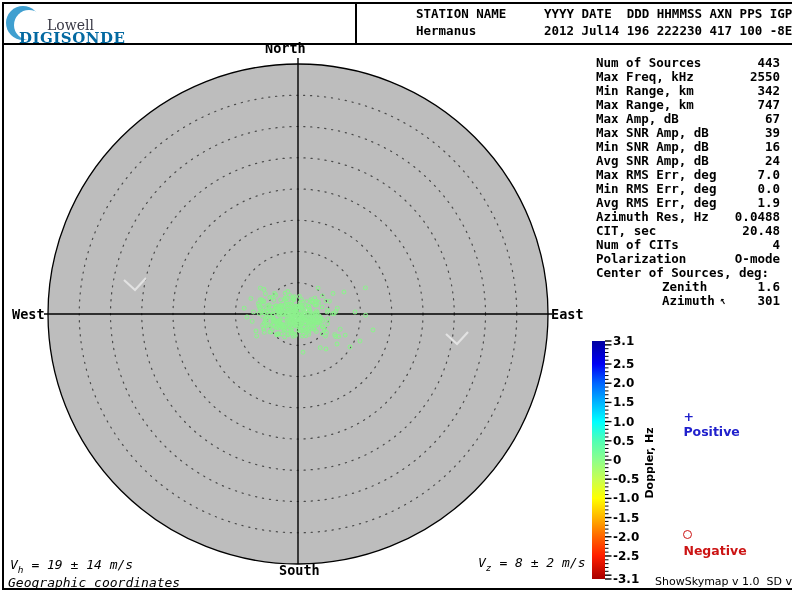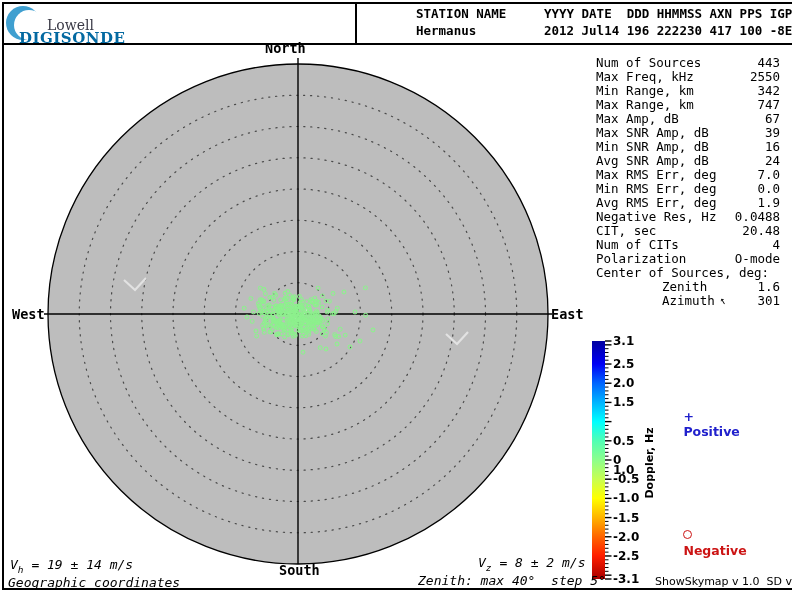--- a/index.html
+++ b/index.html
@@ -15,21 +15,21 @@
   .logo-lowell{left:47px;top:17px;font-family:"DejaVu Serif","Liberation Serif",serif;
                font-size:14px;color:#3a3a46;}
   .logo-digisonde{left:19px;top:29px;font-family:"DejaVu Serif","Liberation Serif",serif;
                   font-size:15px;font-weight:bold;color:#0369a1;letter-spacing:0.5px;}
   
   .station-table{left:416px;top:5px;font-size:12.5px;font-weight:bold;line-height:17px;margin:0;}
   
   .compass{font-size:13.5px;font-weight:bold;}
   
   .stats{position:absolute;left:596px;top:56px;width:184px;z-index:3;
-         font-size:12.5px;line-height:14px;}
+         font-size:12.5px;line-height:14px;font-weight:bold;}
   .srow{display:flex;white-space:pre;}
   .srow .sl{flex:0 0 auto;}
   .srow .sv{margin-left:auto;}
   .srow.ind{padding-left:66px;}
   .az-arrow{display:inline-block;transform:rotate(14deg);font-size:11px;margin-left:5px;}
   
   .cbar{position:absolute;left:592px;top:341px;width:13px;height:238px;z-index:2;}
   .cb-label{position:absolute;left:613px;width:36px;font-family:"DejaVu Sans","Liberation Sans",sans-serif;
             font-size:12px;font-weight:bold;z-index:3;}
   .doppler-label{position:absolute;left:610px;top:456px;width:80px;height:14px;text-align:center;
@@ -537,21 +537,21 @@
       <div class="srow"><span class="sl">Max Freq, kHz</span><span class="sv">2550</span></div>
       <div class="srow"><span class="sl">Min Range, km</span><span class="sv">342</span></div>
       <div class="srow"><span class="sl">Max Range, km</span><span class="sv">747</span></div>
       <div class="srow"><span class="sl">Max Amp, dB</span><span class="sv">67</span></div>
       <div class="srow"><span class="sl">Max SNR Amp, dB</span><span class="sv">39</span></div>
       <div class="srow"><span class="sl">Min SNR Amp, dB</span><span class="sv">16</span></div>
       <div class="srow"><span class="sl">Avg SNR Amp, dB</span><span class="sv">24</span></div>
       <div class="srow"><span class="sl">Max RMS Err, deg</span><span class="sv">7.0</span></div>
       <div class="srow"><span class="sl">Min RMS Err, deg</span><span class="sv">0.0</span></div>
       <div class="srow"><span class="sl">Avg RMS Err, deg</span><span class="sv">1.9</span></div>
-      <div class="srow"><span class="sl">Negative Res, Hz</span><span class="sv">0.0488</span></div>
+      <div class="srow"><span class="sl">Azimuth Res, Hz</span><span class="sv">0.0488</span></div>
       <div class="srow"><span class="sl">CIT, sec</span><span class="sv">20.48</span></div>
       <div class="srow"><span class="sl">Num of CITs</span><span class="sv">4</span></div>
       <div class="srow"><span class="sl">Polarization</span><span class="sv">O-mode</span></div>
       <div class="srow"><span class="sl">Center of Sources, deg:</span><span class="sv"></span></div>
       <div class="srow ind"><span class="sl">Zenith</span><span class="sv">1.6</span></div>
       <div class="srow ind"><span class="sl">Azimuth</span><span class="az-arrow">↖</span><span class="sv">301</span></div>
     </div>
 
   <div class="cbar" id="cbar" style="background: linear-gradient(rgb(0, 0, 160) 0%, rgb(0, 0, 245) 9.7%, rgb(0, 100, 255) 17.7%, rgb(0, 180, 255) 25.8%, rgb(0, 255, 255) 33.9%, rgb(80, 255, 180) 41.9%, rgb(140, 255, 140) 50%, rgb(200, 255, 80) 58.1%, rgb(255, 255, 0) 66.1%, rgb(255, 180, 0) 74.2%, rgb(255, 100, 0) 82.3%, rgb(255, 30, 0) 90.3%, rgb(168, 0, 0) 100%);"></div>
   <div class="doppler-label">Doppler, Hz</div>
@@ -561,31 +561,30 @@
     <span>Negative</span>
   </div>
   <div class="lbl legend legend-pos" id="legend-pos" style="color: rgb(32, 32, 204);">
     <span>+</span>
     <span>Positive</span>
   </div>
 
   <div class="lbl foot" style="left:10px;top:557px;"><span>V</span><sub>h</sub> <span>= 19 ± 14 m/s</span></div>
   <div class="lbl foot" style="left:8px;top:575px;">Geographic coordinates</div>
   <div class="lbl foot" style="left:478px;top:555px;"><span>V</span><sub>z</sub> <span>= 8 ± 2 m/s</span></div>
-  <div class="lbl foot" style="left:418px;top:573px;">Zenith: max 40°  step 5°</div>
   <div class="lbl foot version" style="left:655px;top:575px;">ShowSkymap v 1.0  SD v 5.1</div>
 
   <div class="frame"></div>
   <div class="hline"></div>
   <div class="vline-logo"></div>
 <div class="cb-label" style="top: 334px;">3.1</div>
     <div class="cb-label" style="top: 357.032px;">2.5</div>
     <div class="cb-label" style="top: 376.226px;">2.0</div>
     <div class="cb-label" style="top: 395.419px;">1.5</div>
-    <div class="cb-label" style="top: 414.613px; margin-top: 48px;">1.0</div>
+    <div class="cb-label" style="top: 414.613px;">1.0</div>
     <div class="cb-label" style="top: 433.806px;">0.5</div>
     <div class="cb-label" style="top: 453px;">0</div>
     <div class="cb-label" style="top: 472.194px;">-0.5</div>
     <div class="cb-label" style="top: 491.387px;">-1.0</div>
     <div class="cb-label" style="top: 510.581px;">-1.5</div>
     <div class="cb-label" style="top: 529.774px;">-2.0</div>
     <div class="cb-label" style="top: 548.968px;">-2.5</div>
     <div class="cb-label" style="top: 572px;">-3.1</div>
   </div>
 

